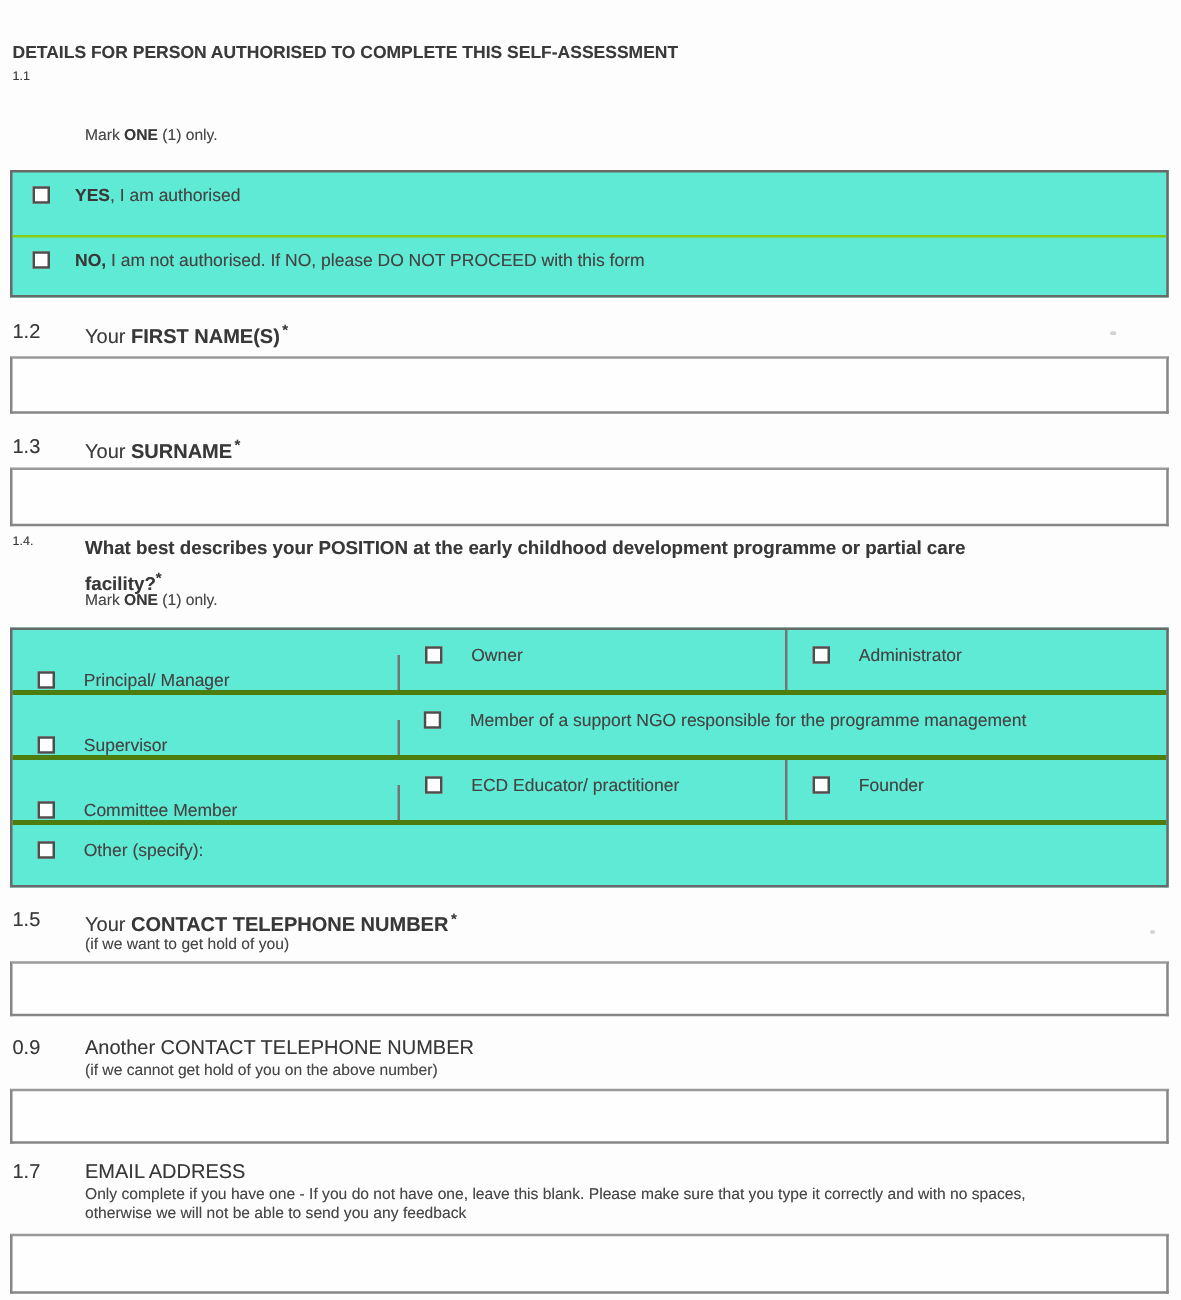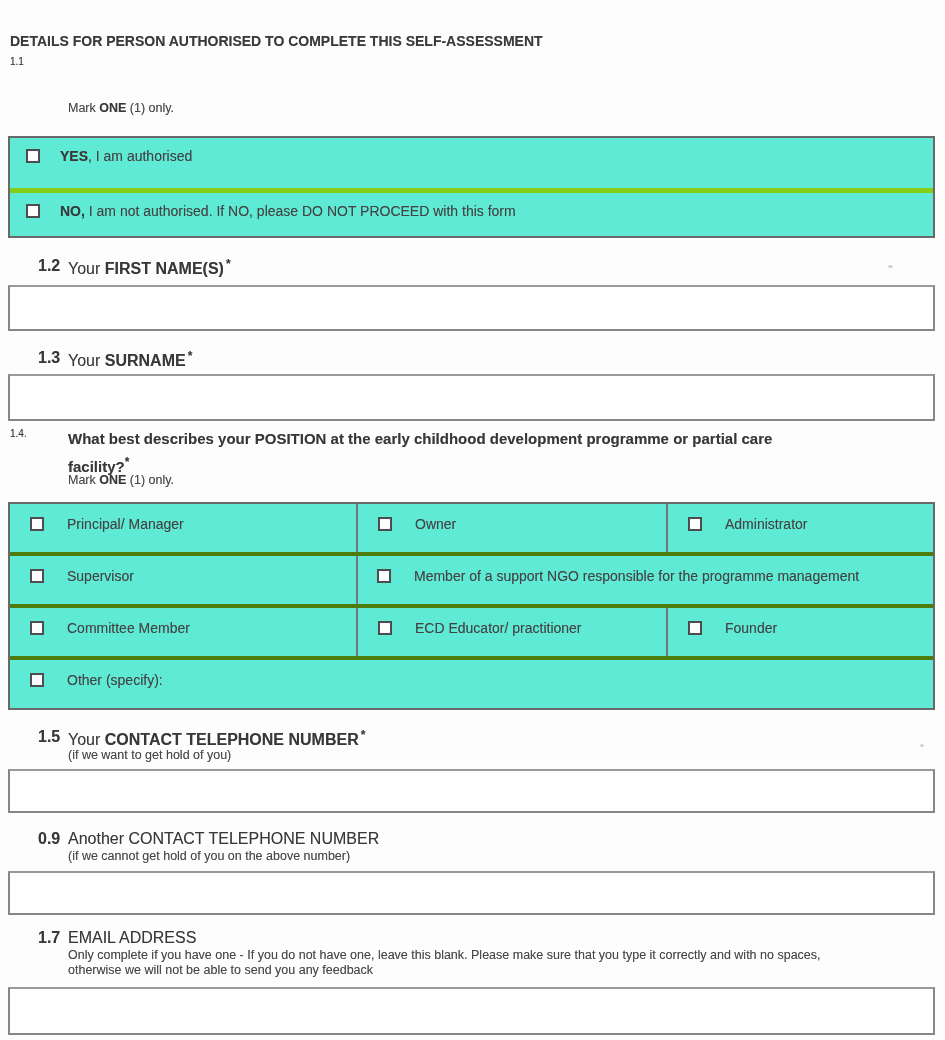--- a/index.html
+++ b/index.html
@@ -15,48 +15,48 @@
     text-shadow: 0 0 0.5px rgba(80,80,80,0.45);
     overflow: hidden;
   }
   .abs { position: absolute; }
   .b { font-weight: 700; color: #383838; }
 
   .title   { left: 10px; top: 5px;  font-size: 18px; font-weight: 700; letter-spacing: -0.2px; color: #3a3a3a; white-space: nowrap; }
   .subtitle{ left: 10px; top: 33px; font-size: 14px; font-weight: 700; color: #3a3a3a; white-space: nowrap; }
 
   .qnum  { left: 10px; font-size: 10px; font-weight: 400; color: #383838; }
-  .qnum-lg { left: 10px; font-size: 16px; font-weight: 700; color: #383838; margin-left: 28px; }
+  .qnum-lg { left: 10px; font-size: 16px; font-weight: 400; color: #383838; }
   .qtext { left: 68px; font-size: 15px; font-weight: 700; line-height: 22.5px; color: #383838; white-space: nowrap; }
   .flabel{ left: 68px; font-size: 16px; font-weight: 400; white-space: nowrap; }
   .flabel .b { font-size: 16px; }
   .small { left: 68px; font-size: 12.5px; color: #474747; white-space: nowrap; }
   .ast   { font-size: 12px; font-weight: 700; vertical-align: 6px; margin-left: 2px; }
 
   .tbl {
     left: 8px; width: 927px;
     border: 2px solid #696969;
     background: #5eead4;
   }
   .trow { display: flex; align-items: flex-start; padding: 10px 0 0 16px; height: 50px; }
-  .trow + .trow { border-top: 5px solid #84cc16; height: 48px; }
+  .trow + .trow { border-top: 2px solid #84cc16; height: 48px; }
   .cb {
     flex: 0 0 auto;
     width: 14px; height: 14px;
     border: 2px solid #4d4d4d;
     background: #fdfdfd;
     margin-right: 20px; margin-top: 1px;
   }
   .opt { font-size: 14px; color: #444444; white-space: nowrap; }
 
   .grid { display: flex; flex-direction: column; }
   .grow { display: flex; flex: 1 1 0; }
   .grow + .grow { border-top: 4px solid #4d7c0f; }
   .gcell { display: flex; align-items: flex-start; padding: 12px 0 0 20px; }
-  .gc1 { width: 348px; border-right: 2px solid #757575; }
+  .gc1 { width: 310px; border-right: 2px solid #757575; margin-top: 20px; }
   .gc2 { width: 310px; border-right: 2px solid #757575; }
   .gc3 { flex: 1 1 auto; border-right: none; }
   .gspan2 { flex: 1 1 auto; border-right: none; padding-left: 19px; }
   .gfull { width: 100%; border-right: none; }
   .gcell .cb { margin-right: 23px; }
 
   .ibox {
     left: 8px; width: 927px;
     border: 2px solid #868686;
     border-top-color: #9a9a9a;

